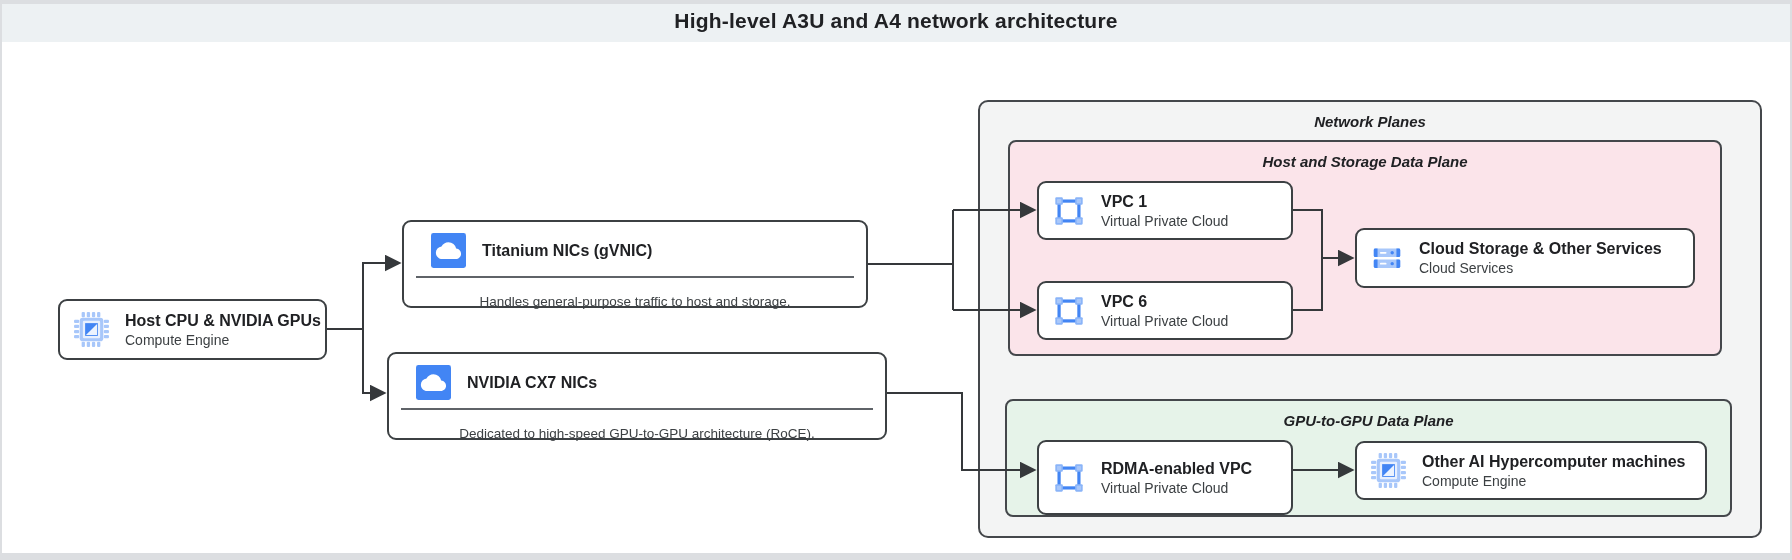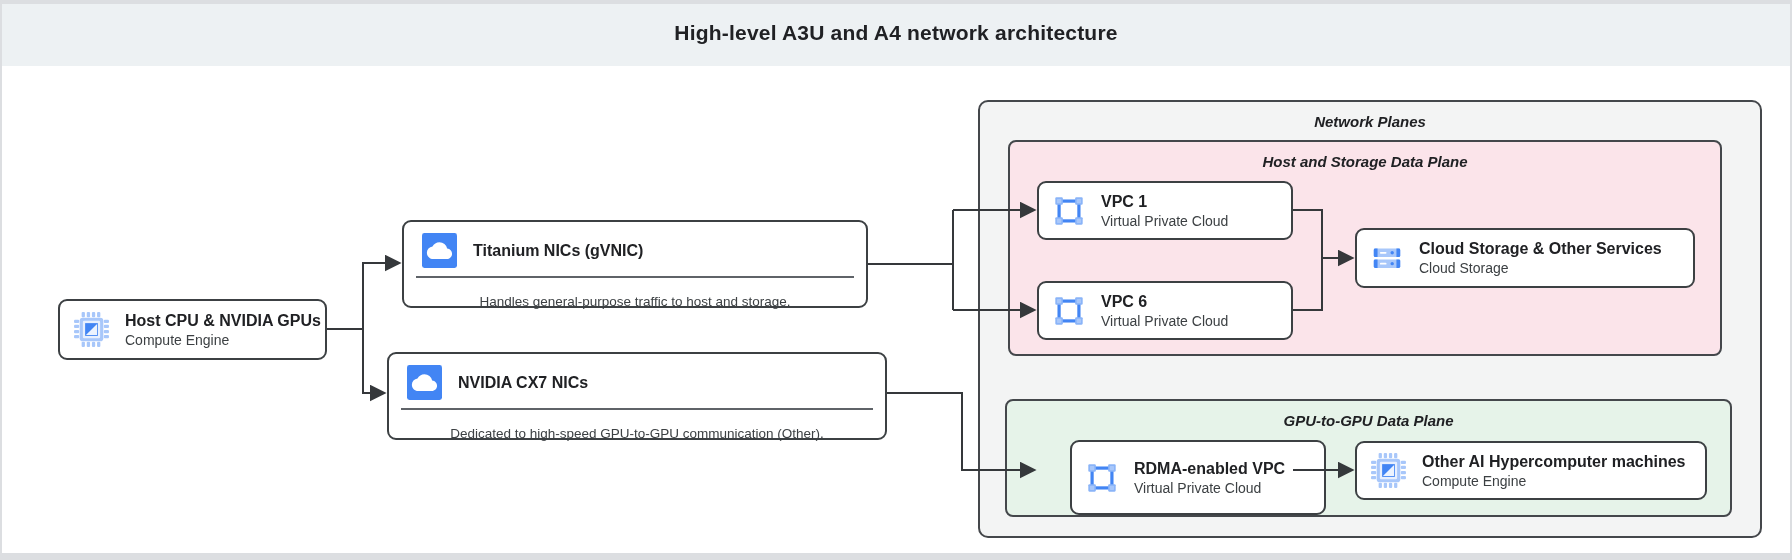--- a/index.html
+++ b/index.html
@@ -3,51 +3,51 @@
 <meta charset="utf-8">
 <style>
   html,body{margin:0;padding:0;background:#fff;}
   .page{
     position:relative;width:1792px;height:560px;background:#fff;overflow:hidden;
     font-family:"Liberation Sans",sans-serif;
   }
   .frame{position:absolute;inset:0;border-style:solid;border-color:var(--page-border);
     border-width:4px 2px 7px 2px;z-index:50;pointer-events:none;}
   .header{
-    position:absolute;left:0;top:0;width:100%;height:66px;background:var(--header-bg);
+    position:absolute;left:0;top:0;width:100%;height:42px;background:var(--header-bg);
     display:flex;align-items:center;justify-content:center;z-index:1;
   }
   .header .title{font-size:21px;font-weight:700;color:var(--text-primary);letter-spacing:.2px;}
   .container{position:absolute;border:2px solid var(--container-border);border-radius:10px;box-sizing:border-box;z-index:1;}
   .container .label{position:absolute;top:11px;left:0;right:0;text-align:center;
     font-size:15px;font-weight:700;color:var(--text-primary);font-style:italic;}
   #ai-machines{left:30px;top:179px;width:886px;height:279px;background:var(--blue-bg);}
   #network-planes{left:978px;top:100px;width:784px;height:438px;background:var(--gray-bg);}
   #host-storage-plane{left:1008px;top:140px;width:714px;height:216px;background:var(--pink-bg);border-radius:8px;}
   #gpu-plane{left:1005px;top:399px;width:727px;height:118px;background:var(--green-bg);border-radius:8px;}
 
   .card{position:absolute;background:#fff;border:2px solid var(--card-border);border-radius:9px;
     box-sizing:border-box;z-index:2;}
   .node{display:flex;align-items:center;gap:15px;padding:0 12px 0 13px;}
   .node .t{font-size:16px;font-weight:700;color:var(--text-primary);line-height:20px;white-space:nowrap;}
   .node .s{font-size:14px;color:var(--text-secondary);line-height:18px;white-space:nowrap;}
   .icon{display:inline-flex;flex:none;}
 
-  .nic .head{display:flex;align-items:center;gap:16px;padding:11px 14px 0 18px;}
+  .nic .head{display:flex;align-items:center;gap:16px;padding:11px 14px 0 27px;}
   .nic .head .t{font-size:16px;font-weight:700;color:var(--text-primary);white-space:nowrap;}
   .nic .divider{height:2px;background:var(--divider);margin:8px 12px 0 12px;}
   .nic .desc{text-align:center;font-size:13.5px;color:var(--text-secondary);margin-top:16px;padding:0 8px;}
 
   #host-card{left:58px;top:299px;width:269px;height:61px;}
   #titanium-card{left:402px;top:220px;width:466px;height:88px;}
   #cx7-card{left:387px;top:352px;width:500px;height:88px;}
   #vpc1-card{left:1037px;top:181px;width:256px;height:59px;}
   #vpc2-card{left:1037px;top:281px;width:256px;height:59px;}
   #storage-card{left:1355px;top:228px;width:340px;height:60px;}
-  #rdma-card{left:1037px;top:440px;width:256px;height:75px;margin-left:33px;}
+  #rdma-card{left:1037px;top:440px;width:256px;height:75px;}
   #other-card{left:1355px;top:441px;width:352px;height:59px;}
 
   .wires{position:absolute;left:0;top:0;z-index:3;pointer-events:none;}
   .wire{stroke:var(--arrow);stroke-width:2;fill:none;}
 </style>
 </head>
 <body>
 
 <div class="page">
 
@@ -120,21 +120,21 @@
         <svg width="35" height="35" viewBox="0 0 36 36">
           <rect width="36" height="36" rx="2.5" style="fill:var(--icon-blue)"></rect>
           <g transform="translate(5,5.2) scale(1.08)">
             <path fill="#ffffff" d="M19.35 10.04A7.49 7.49 0 0 0 12 4C9.11 4 6.6 5.64 5.35 8.04A5.994 5.994 0 0 0 0 14c0 3.31 2.69 6 6 6h13c2.76 0 5-2.24 5-5 0-2.64-2.05-4.78-4.65-4.96z"></path>
           </g>
         </svg>
       </span>
       <div class="t">NVIDIA CX7 NICs</div>
     </div>
     <div class="divider"></div>
-    <div class="desc">Dedicated to high-speed GPU-to-GPU communication (Other).</div>
+    <div class="desc">Dedicated to high-speed GPU-to-GPU architecture (RoCE).</div>
   </div>
 
   <div class="card node" id="vpc1-card">
     <span class="icon">
       <svg width="34" height="34" viewBox="0 0 36 36">
         <rect x="7.5" y="7.5" width="21" height="21" fill="none" style="stroke:var(--icon-blue)" stroke-width="3.4"></rect>
         <g style="fill:var(--icon-mid-blue)">
           <rect x="3.5" y="3.5" width="8" height="8" rx="1.2"></rect>
             <rect x="24.5" y="3.5" width="8" height="8" rx="1.2"></rect>
           <rect x="3.5" y="24.5" width="8" height="8" rx="1.2"></rect>
@@ -192,21 +192,21 @@
           <rect x="4" y="19.5" width="28" height="9" rx="1.5" style="fill:var(--icon-light-blue)"></rect>
           <path d="M4 21 a1.5 1.5 0 0 1 1.5 -1.5 H8 v9 H5.5 a1.5 1.5 0 0 1 -1.5 -1.5 z" style="fill:var(--icon-blue)"></path>
           <path d="M32 21 a1.5 1.5 0 0 0 -1.5 -1.5 H28 v9 h2.5 a1.5 1.5 0 0 0 1.5 -1.5 z" style="fill:var(--icon-blue)"></path>
           <rect x="10.5" y="23.1" width="7" height="1.9" rx="0.95" fill="#ffffff"></rect>
           <circle cx="23.5" cy="24" r="1.8" style="fill:var(--icon-blue)"></circle>
         </g>
       </svg>
     </span>
     <div class="txt">
       <div class="t">Cloud Storage &amp; Other Services</div>
-      <div class="s">Cloud Storage</div>
+      <div class="s">Cloud Services</div>
     </div>
   </div>
 
   <div class="card node" id="rdma-card">
     <span class="icon">
       <svg width="34" height="34" viewBox="0 0 36 36">
         <rect x="7.5" y="7.5" width="21" height="21" fill="none" style="stroke:var(--icon-blue)" stroke-width="3.4"></rect>
         <g style="fill:var(--icon-mid-blue)">
           <rect x="3.5" y="3.5" width="8" height="8" rx="1.2"></rect>
             <rect x="24.5" y="3.5" width="8" height="8" rx="1.2"></rect>

